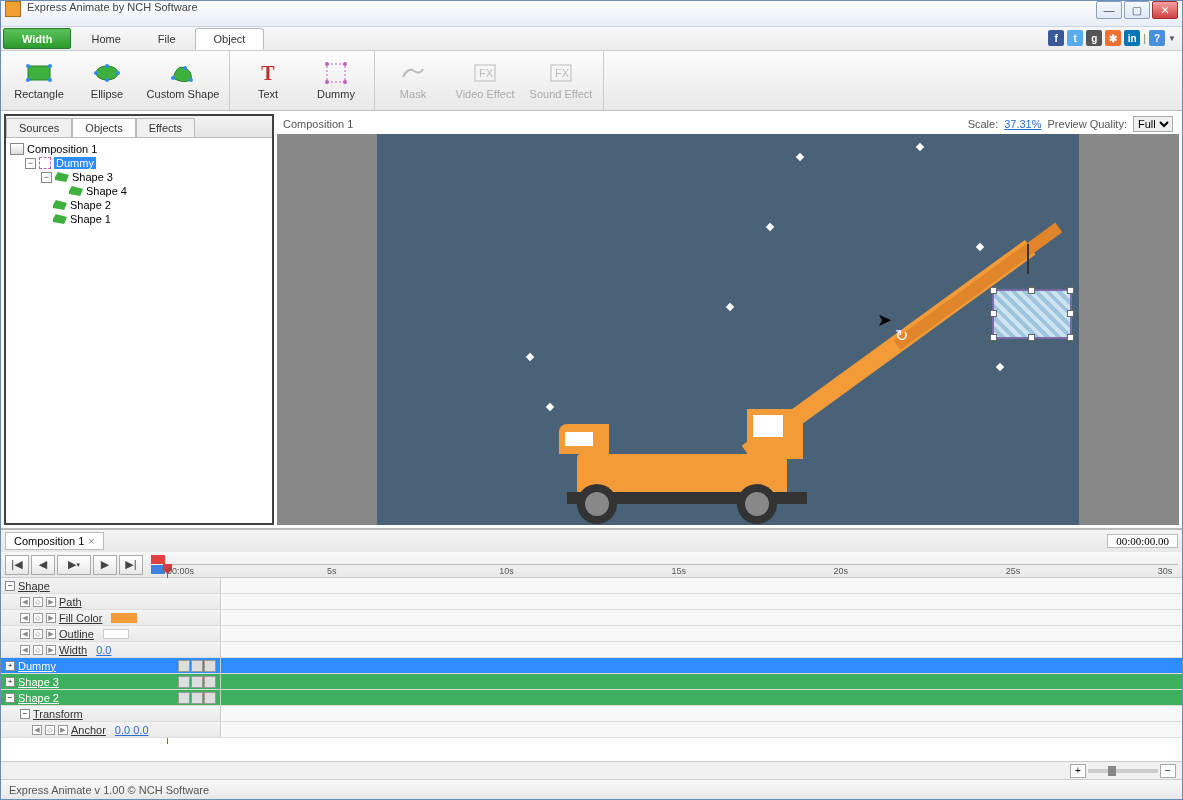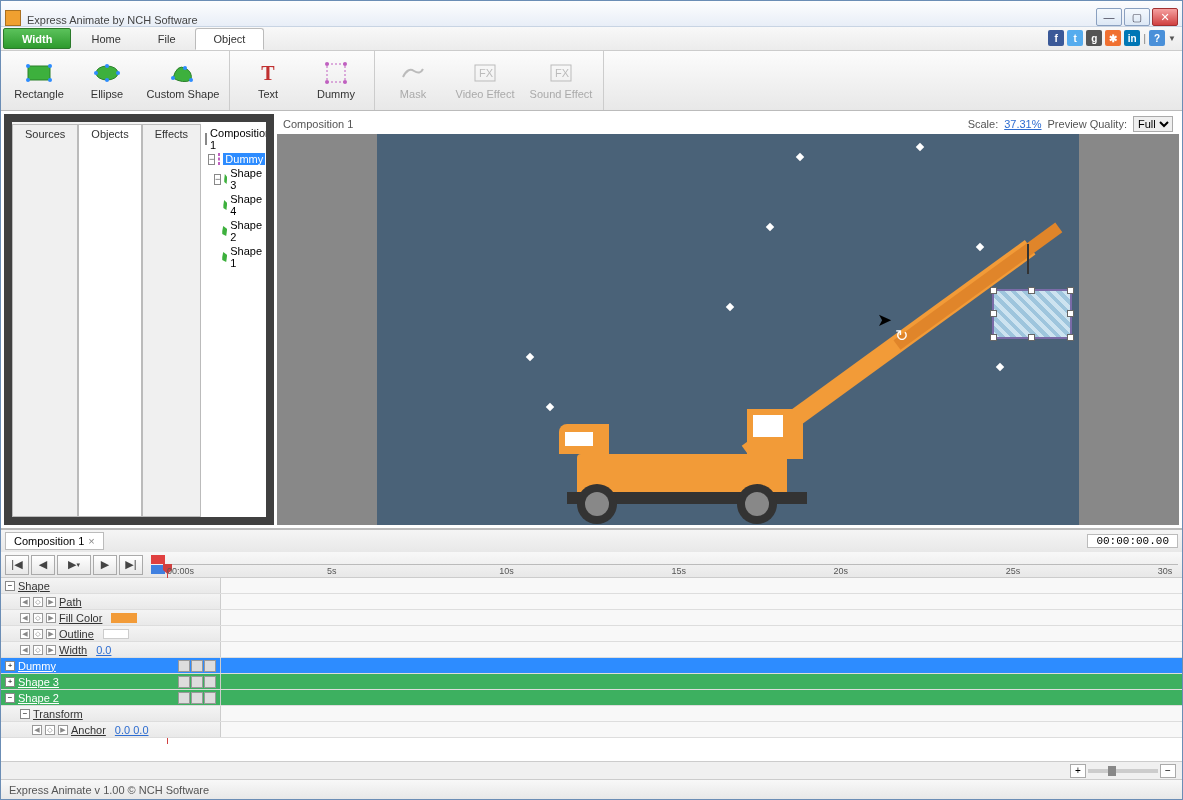--- a/index.html
+++ b/index.html
@@ -1,19 +1,19 @@
 <!DOCTYPE html>
 <html><head>
 <meta charset="utf-8">
 <style>
 * { margin: 0; padding: 0; box-sizing: border-box; font-family: 'Segoe UI', Tahoma, sans-serif; font-size: 11px; }
 body { background: #fff; width: 1183px; height: 800px; overflow: hidden; border: 1px solid #6b8db5; }
 
 
-.titlebar { height: 26px; background: linear-gradient(#fdfdfe, #e8eef7); display: flex; align-items: flex-end; padding: 0 4px; border-bottom: 1px solid #c8d4e3; }
+.titlebar { height: 26px; background: linear-gradient(#fdfdfe, #e8eef7); display: flex; align-items: flex-start; padding: 0 4px; border-bottom: 1px solid #c8d4e3; }
 .titlebar .icon { width: 16px; height: 16px; background: #f0a030; border: 1px solid #aa7020; margin-right: 6px; }
 .titlebar .title { flex: 1; color: #444; }
 .titlebar .winbtns { display: flex; gap: 2px; }
 .titlebar .winbtn { width: 26px; height: 18px; border: 1px solid #8aa0c0; background: linear-gradient(#f5f9fd, #dde8f5); border-radius: 2px; display: flex; align-items: center; justify-content: center; color: #445; cursor: default; }
 .titlebar .winbtn.close { background: linear-gradient(#f5a0a0,#d04040); color: #fff; border-color: #a03030; }
 
 
 .menubar { height: 24px; background: linear-gradient(#f8f8f8,#ececec); display: flex; align-items: stretch; border-bottom: 1px solid #ccc; position: relative; }
 .menubar .menu { padding: 0 18px; display: flex; align-items: center; color: #333; cursor: default; border-right: 1px solid transparent; }
 .menubar .menu.file { background: linear-gradient(#5bc25b,#2d9a2d); color: #fff; font-weight: bold; border: 1px solid #2b7a2b; border-radius: 2px; margin: 1px 2px; }
@@ -25,21 +25,21 @@
 .ribbon { height: 60px; background: linear-gradient(#fcfcfc,#e8e8e8); border-bottom: 1px solid #bbb; display: flex; align-items: stretch; }
 .ribbon .group { display: flex; border-right: 1px solid #ccc; padding: 2px 4px; }
 .ribbon .tool { width: 68px; display: flex; flex-direction: column; align-items: center; justify-content: center; gap: 3px; cursor: default; }
 .ribbon .tool .ticon { width: 28px; height: 24px; display: flex; align-items: center; justify-content: center; }
 .ribbon .tool .tlabel { color: #333; text-align: center; }
 .ribbon .tool.disabled .tlabel { color: #aaa; }
 .ribbon .spacer { flex: 1; }
 
 
 .mainarea { display: flex; height: 418px; border-bottom: 1px solid #bbb; }
-.leftpanel { width: 270px; border: 8px solid #404040; margin: 3px; background: #fff; display: flex; flex-direction: row; }
+.leftpanel { width: 270px; border: 2px solid #404040; margin: 3px; background: #fff; display: flex; flex-direction: column; }
 .lefttabs { display: flex; background: linear-gradient(#f4f4f4,#e4e4e4); border-bottom: 1px solid #bbb; }
 .lefttabs .tab { padding: 3px 12px; border: 1px solid #bbb; border-bottom: none; margin-top: 2px; background: #f0f0f0; color: #333; cursor: default; }
 .lefttabs .tab.active { background: #fff; }
 .treearea { flex: 1; padding: 4px; overflow: auto; }
 .treeitem { display: flex; align-items: center; gap: 3px; padding: 1px 0; }
 .treeitem.selected .label { background: #2d8cff; color: #fff; padding: 0 2px; }
 .treeitem .indent { display: inline-block; }
 .treeitem .toggle { width: 11px; height: 11px; border: 1px solid #888; background: #fff; display: flex; align-items: center; justify-content: center; font-size: 9px; line-height: 1; color: #555; }
 .treeitem .shapeicon { width: 14px; height: 10px; background: #3db03d; clip-path: polygon(0 50%, 20% 0, 100% 30%, 80% 100%, 0 80%); }
 .treeitem .compicon { width: 14px; height: 12px; border: 1px solid #888; background: linear-gradient(#fff,#ddd); }
@@ -68,21 +68,21 @@
 .crane .hook { position: absolute; left: 430px; top: -10px; width: 2px; height: 30px; background: #333; }
 .crane .load { position: absolute; left: 395px; top: 35px; width: 80px; height: 50px; background: repeating-linear-gradient(45deg,#cde3f0,#cde3f0 4px,#9ec5dd 4px,#9ec5dd 8px); border: 2px solid #7a6ba8; }
 .handle { position: absolute; width: 7px; height: 7px; background: #fff; border: 1px solid #666; }
 .sparkle { position: absolute; width: 6px; height: 6px; background: #fff; transform: rotate(45deg); }
 
 
 .timelinearea { height: 250px; display: flex; flex-direction: column; border-top: 1px solid #bbb; }
 .tltabs { height: 22px; display: flex; align-items: center; padding: 2px 4px; background: linear-gradient(#f5f5f5,#e8e8e8); }
 .tltabs .tab { padding: 2px 8px; border: 1px solid #bbb; background: #fff; display: flex; align-items: center; gap: 4px; }
 .tltabs .tab .close { color: #888; cursor: default; }
-.tltabs .timecode { margin-left: auto; border: 1px solid #bbb; padding: 0 8px; background: #fff; font-family: Liberation Mono, monospace; }
+.tltabs .timecode { margin-left: auto; border: 1px solid #bbb; padding: 0 8px; background: #fff; font-family: Liberation Serif, serif; }
 .tlcontrols { height: 26px; display: flex; align-items: center; padding: 2px 4px; gap: 0; background: linear-gradient(#f8f8f8,#e8e8e8); border-bottom: 1px solid #ccc; }
 .tlcontrols .pbtn { width: 24px; height: 20px; border: 1px solid #aaa; background: linear-gradient(#fff,#e8e8e8); display: flex; align-items: center; justify-content: center; color: #444; margin-right: 2px; }
 .tlcontrols .extra { display: flex; flex-direction: column; margin-left: 6px; gap: 1px; }
 .tlcontrols .extra .e { width: 14px; height: 9px; background: #e04040; }
 .tlcontrols .extra .e2 { background: #4080e0; }
 .tlruler { flex: 1; position: relative; background: linear-gradient(#eef0f4,#dfe3ea); border-bottom: 1px solid #bbb; }
 .tlruler .mark { position: absolute; top: 2px; font-size: 9px; color: #555; }
 .tlruler .playhead { position: absolute; top: 0; bottom: -180px; width: 1px; background: #d04040; left: 2px; }
 .tlruler .playhead::before { content: ''; position: absolute; top: 0; left: -4px; width: 9px; height: 10px; background: #d04040; clip-path: polygon(0 0,100% 0,100% 60%,50% 100%,0 60%); }
 

